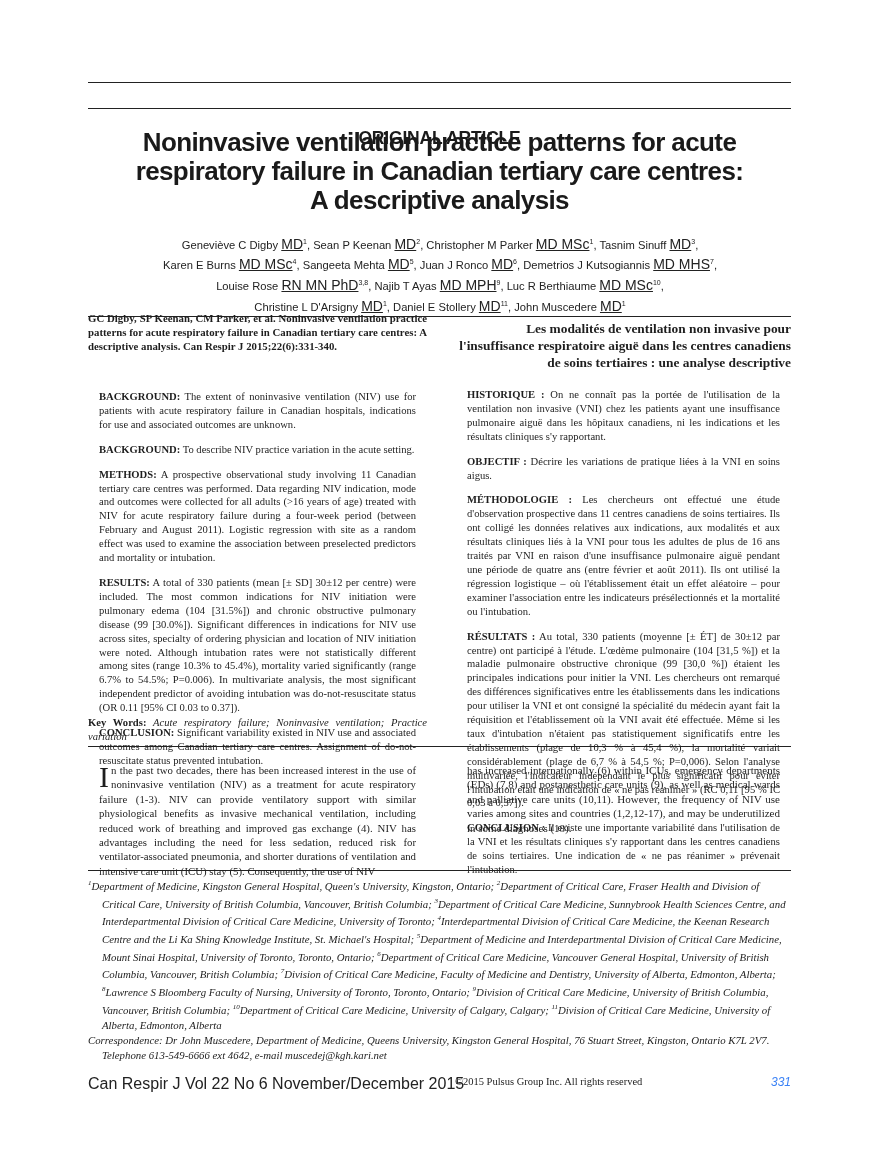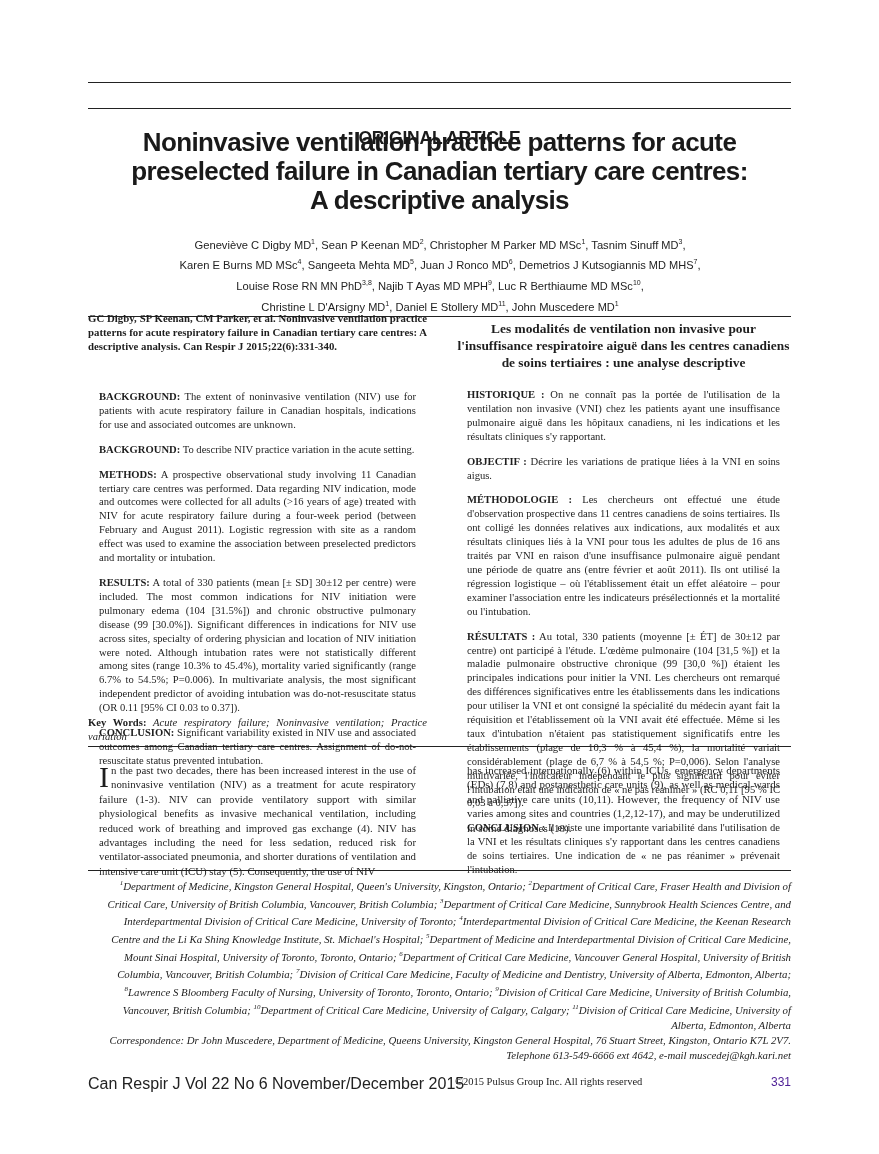--- a/index.html
+++ b/index.html
@@ -8,60 +8,60 @@
   .rule { position: absolute; left: 88px; width: 703px; height: 0; border-top: 1.2px solid #222; }
 
   #section-label { position: absolute; left: 88px; width: 703px; top: 84px; text-align: center;
     font-family: "Liberation Sans", sans-serif; font-size: 17.5px; font-weight: bold; letter-spacing: -0.2px; margin-top: 44px; }
 
   #title { position: absolute; left: 88px; width: 703px; top: 128px; text-align: center;
     font-family: "Liberation Sans", sans-serif; font-weight: bold; font-size: 26px; line-height: 29px; letter-spacing: -0.6px; }
 
   #authors { position: absolute; left: 110px; width: 660px; top: 233px; text-align: center;
     font-family: "Liberation Sans", sans-serif; font-size: 11.2px; line-height: 17px; color: #222; }
-  #authors .deg { font-size: 11px; }
+  #authors .deg { font-size: 14px; text-decoration: underline; }
   #authors sup { font-size: 7px; }
 
   .col { position: absolute; font-family: "Liberation Serif", serif; font-size: 10.6px; line-height: 13.9px; text-align: justify; color: #1e1e1e; }
   .col p { margin: 11px; }
   .hd { font-weight: bold; }
 
   #citation { left: 88px; top: 311px; width: 339px; font-size: 10.8px; line-height: 14.2px; font-weight: bold; }
 
   #abstract-en { left: 88px; top: 379px; width: 339px; }
   #keywords { left: 88px; top: 716px; width: 339px; }
   #keywords i { font-style: italic; }
 
-  #fr-title { left: 456px; top: 320px; width: 335px; font-weight: bold; font-size: 13.4px; line-height: 17px; text-align: center; }
+  #fr-title { left: 456px; top: 320px; width: 335px; font-weight: bold; font-size: 13.4px; line-height: 17px; text-align: right; }
   #abstract-fr { left: 456px; top: 377px; width: 335px; }
 
   #body-left { left: 88px; top: 752px; width: 339px; font-size: 10.8px; line-height: 14.4px; }
   #body-right { left: 456px; top: 752px; width: 335px; font-size: 11px; line-height: 14.4px; }
   .dropcap { float: left; font-size: 30px; line-height: 26px; margin: 1px 2px 0 0; font-family: "Liberation Serif", serif; }
   .indent { text-indent: 14px; }
 
   #affiliations { position: absolute; left: 88px; top: 876px; width: 703px; font-family: "Liberation Serif", serif;
-    font-style: italic; font-size: 10.8px; line-height: 15.1px; color: #222; text-align: right; }
+    font-style: italic; font-size: 10.8px; line-height: 15.1px; color: #222; }
   #affiliations p { margin: 0; padding-left: 14px; text-indent: -14px; }
   #affiliations sup { font-size: 7px; }
 
   #footer-journal { position: absolute; left: 88px; top: 1075px; font-family: "Liberation Sans", sans-serif; font-size: 16px; color: #222; }
   #footer-copyright { position: absolute; left: 455px; top: 1076px; font-family: "Liberation Serif", serif; font-size: 10.5px; color: #222; }
-  #footer-page { position: absolute; right: 88px; top: 1075px; font-family: "Liberation Sans", sans-serif; font-size: 12px; color: #4c1d95; }
+  #footer-page { position: absolute; right: 88px; top: 1075px; font-family: "Liberation Sans", sans-serif; font-size: 12px; color: #3b82f6; font-style: italic; }
 </style>
 </head>
 <body>
 
 <div class="rule" style="top:82px;"></div>
 <div id="section-label">ORIGINAL ARTICLE</div>
 <div class="rule" style="top:108px;"></div>
 
 <div id="title">
   <div>Noninvasive ventilation practice patterns for acute</div>
-  <div>preselected failure in Canadian tertiary care centres:</div>
+  <div>respiratory failure in Canadian tertiary care centres:</div>
   <div>A descriptive analysis</div>
 </div>
 
 <div id="authors"><span><span>Geneviève C Digby </span><span class="deg">MD</span><sup>1</sup>, </span><span><span>Sean P Keenan </span><span class="deg">MD</span><sup>2</sup>, </span><span><span>Christopher M Parker </span><span class="deg">MD MSc</span><sup>1</sup>, </span><span><span>Tasnim Sinuff </span><span class="deg">MD</span><sup>3</sup>, </span><br><span><span>Karen E Burns </span><span class="deg">MD MSc</span><sup>4</sup>, </span><span><span>Sangeeta Mehta </span><span class="deg">MD</span><sup>5</sup>, </span><span><span>Juan J Ronco </span><span class="deg">MD</span><sup>6</sup>, </span><span><span>Demetrios J Kutsogiannis </span><span class="deg">MD MHS</span><sup>7</sup>, </span><br><span><span>Louise Rose </span><span class="deg">RN MN PhD</span><sup>3,8</sup>, </span><span><span>Najib T Ayas </span><span class="deg">MD MPH</span><sup>9</sup>, </span><span><span>Luc R Berthiaume </span><span class="deg">MD MSc</span><sup>10</sup>, </span><br><span><span>Christine L D'Arsigny </span><span class="deg">MD</span><sup>1</sup>, </span><span><span>Daniel E Stollery </span><span class="deg">MD</span><sup>11</sup>, </span><span><span>John Muscedere </span><span class="deg">MD</span><sup>1</sup></span></div>
 
 <div class="rule" style="top:316px;"></div>
 
 <div id="citation" class="col">
   <span>GC Digby, SP Keenan, CM Parker, et al. Noninvasive ventilation practice patterns for acute respiratory failure in Canadian tertiary care centres: A descriptive analysis. Can Respir J 2015;22(6):331-340.</span>
 </div>

